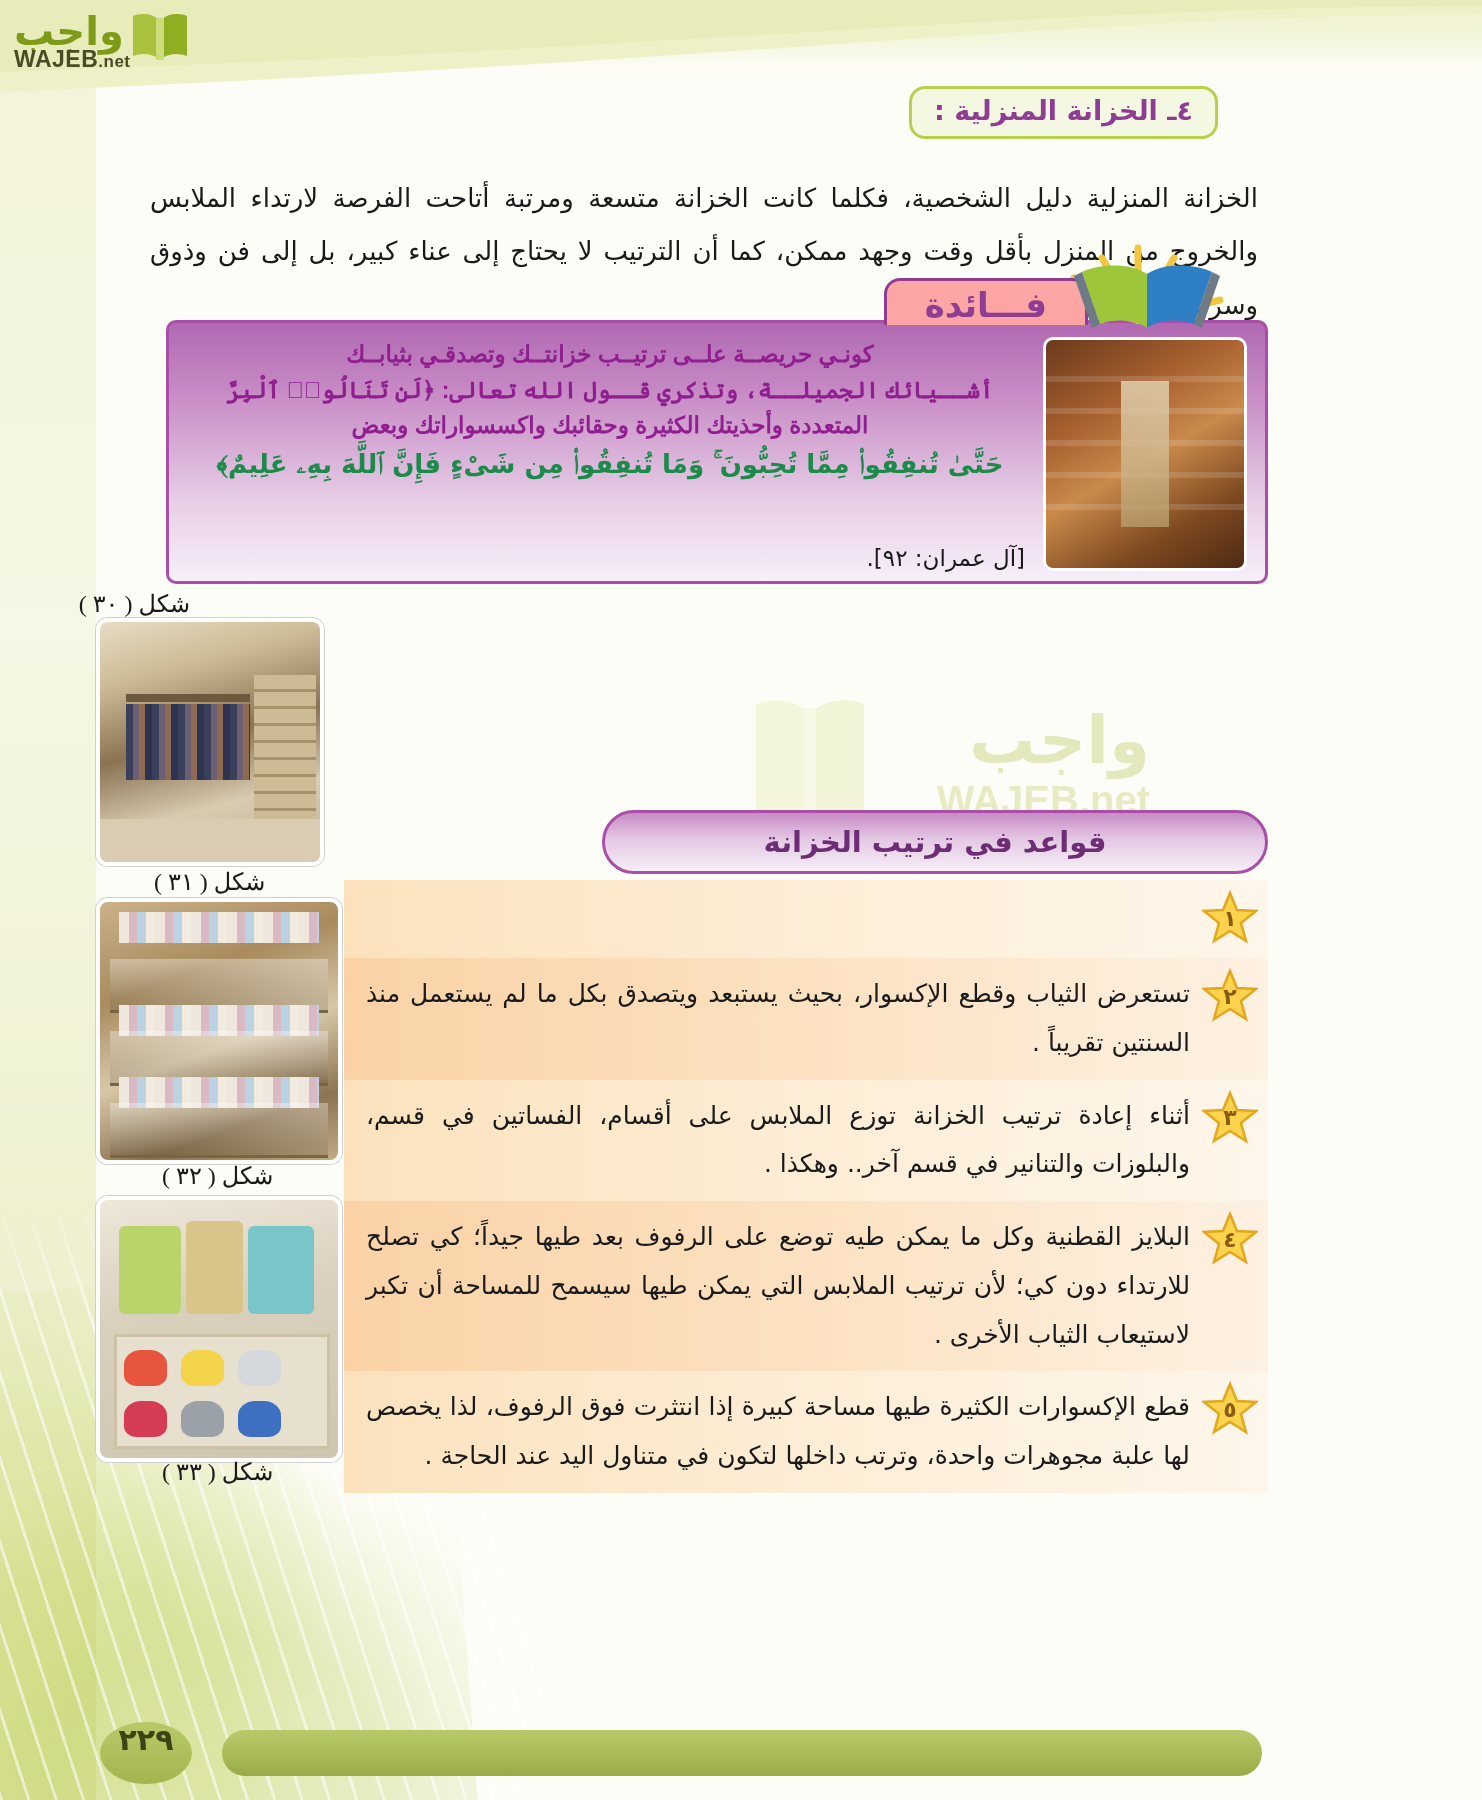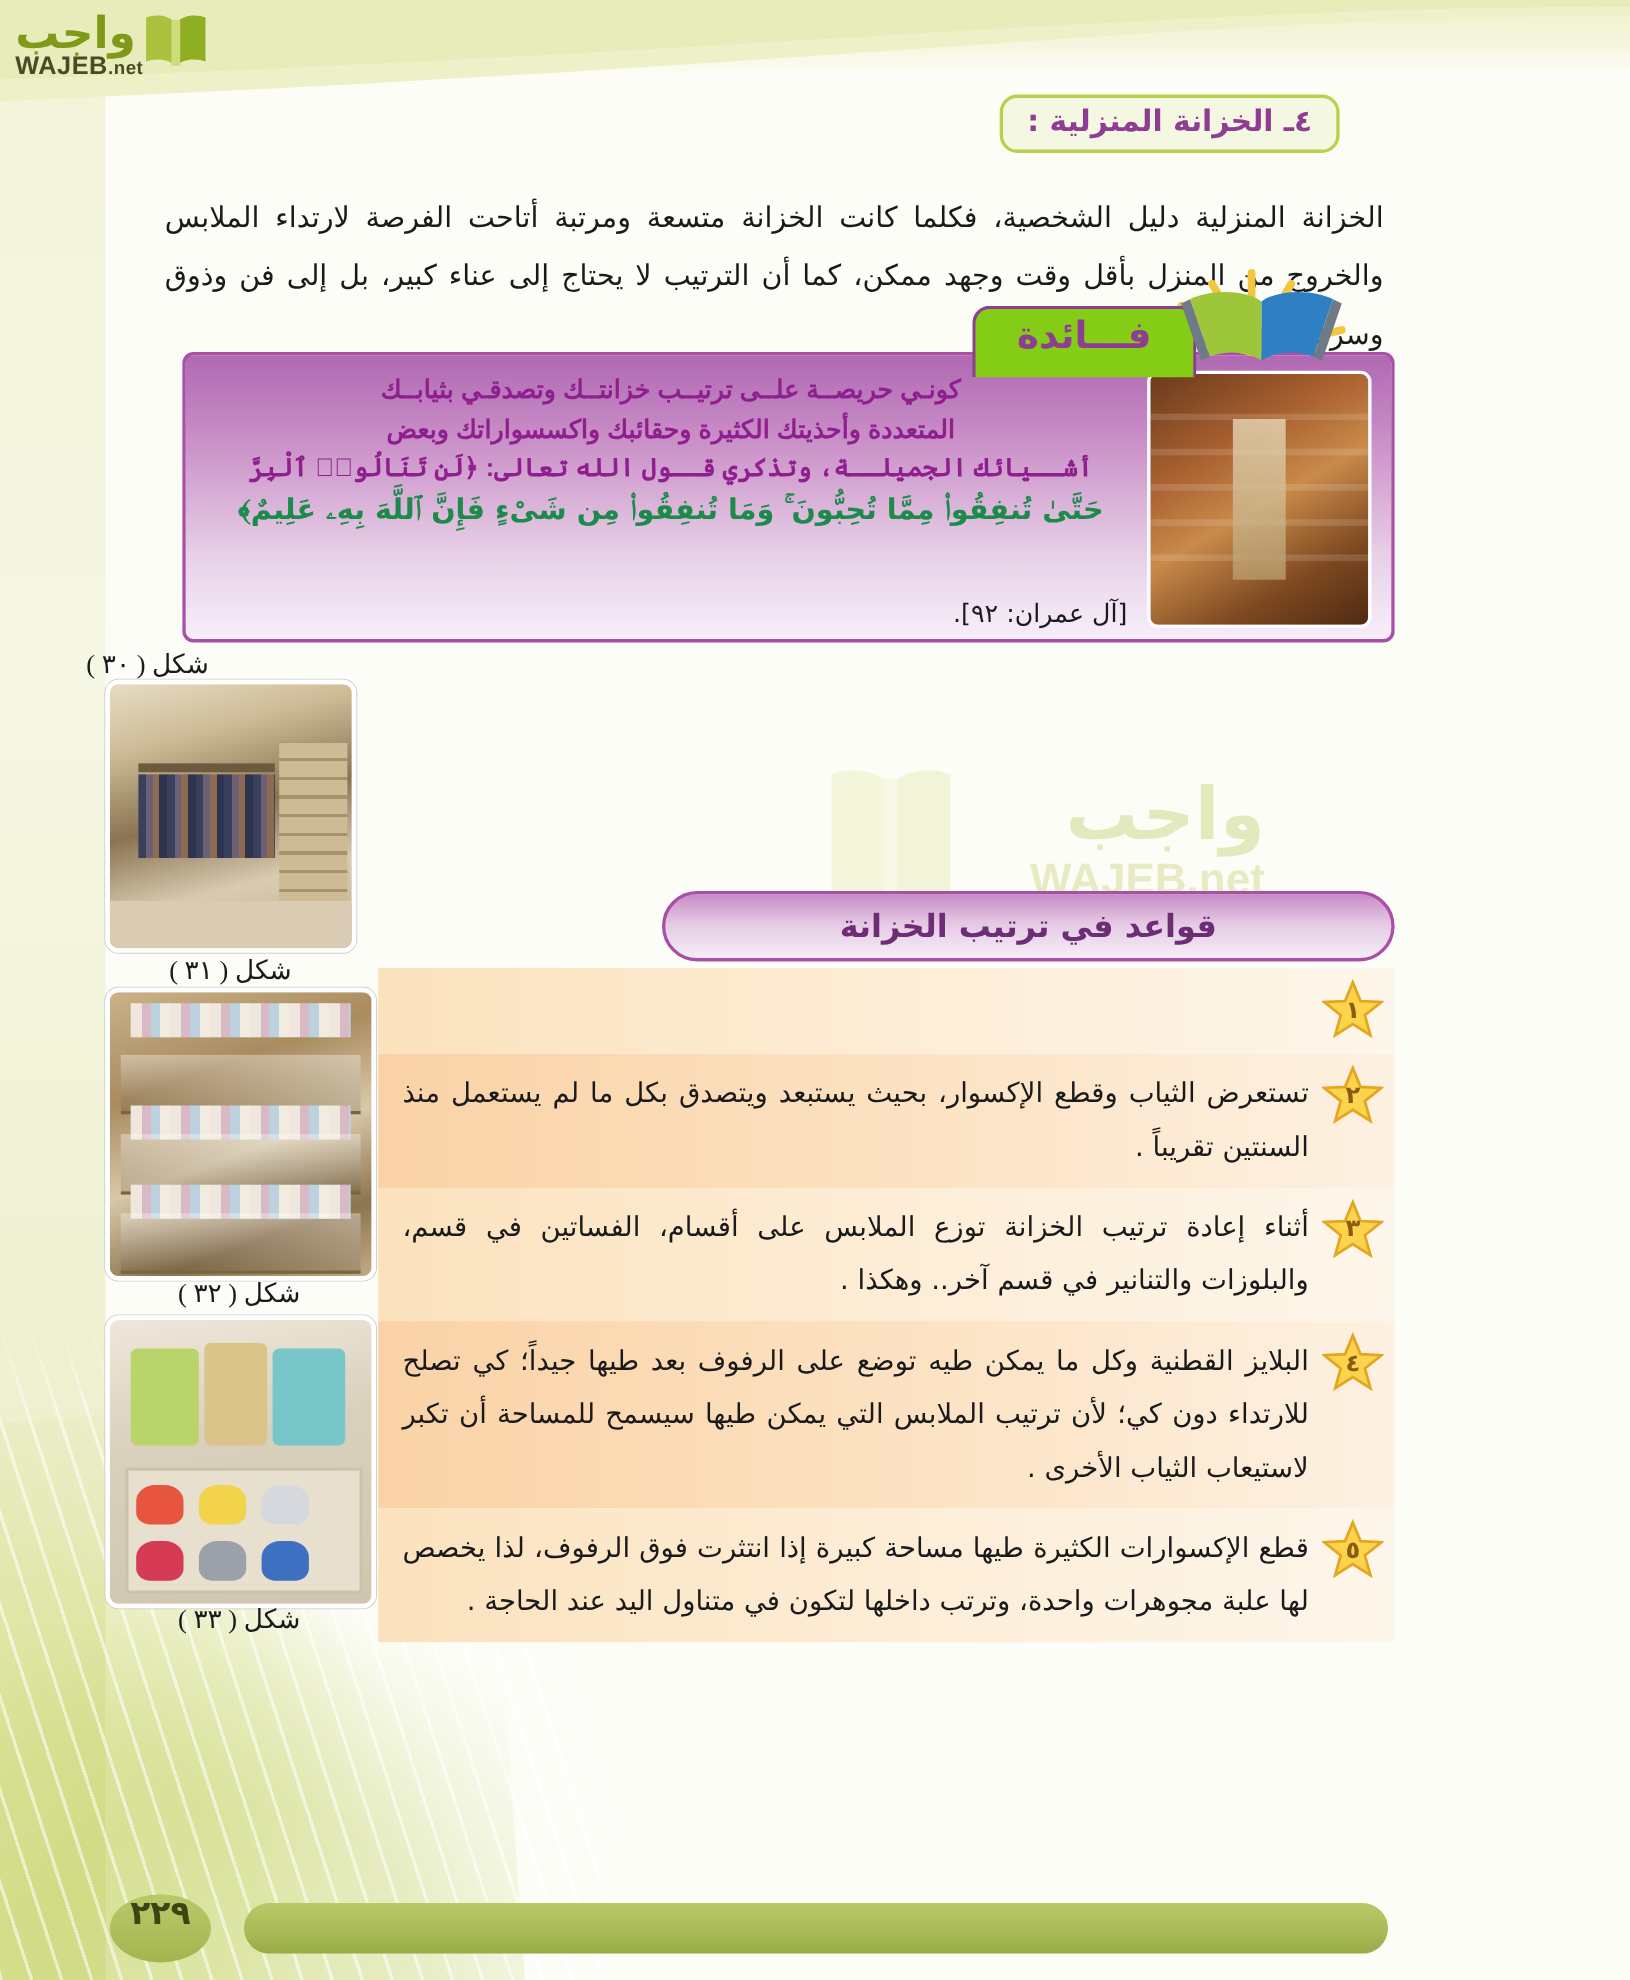--- a/index.html
+++ b/index.html
@@ -81,22 +81,22 @@
   .intro{
     position:absolute;right:22px;top:146px;width:1108px;
     font-size:26px;line-height:2.05;color:#1a1a1a;
     text-align:justify;font-family:"DejaVu Sans",sans-serif;
   }
 
   
   .faida-wrap{position:absolute;right:12px;top:320px;width:1100px;}
   .faida-tab{
     position:absolute;right:180px;top:-42px;z-index:3;
-    background:#84cc16;border:3px solid #8f3d92;border-bottom:none;
-    border-radius:16px 16px 0 0;padding:4px 38px 18px 38px;
+    background:#fca5a5;border:3px solid #8f3d92;border-bottom:none;
+    border-radius:16px 16px 0 0;padding:4px 38px 0 38px;
     color:#8f3d92;font-weight:bold;font-size:34px;letter-spacing:2px;
     font-family:"DejaVu Sans",sans-serif;
   }
   .faida-rays{position:absolute;right:30px;top:-96px;width:200px;height:100px;z-index:2;}
   .faida-book{position:absolute;right:46px;top:-62px;width:150px;height:74px;z-index:4;}
   .faida-body{
     position:relative;width:1096px;height:258px;
     border:3px solid #a94fa8;border-radius:10px;
     background:linear-gradient(180deg,#b069b2 0%,#c88cc6 28%,#e7cfe6 70%,#f7effa 100%);
     overflow:hidden;
@@ -291,22 +291,22 @@
       <div class="faida-photo">
         <div class="slat" style="top:16%"></div>
         <div class="slat" style="top:30%"></div>
         <div class="slat" style="top:44%"></div>
         <div class="slat" style="top:58%"></div>
         <div class="slat" style="top:72%"></div>
         <div class="door"></div>
       </div>
       <div class="faida-text">
         <div class="faida-line">كونـي حريصــة علــى ترتيــب خزانتــك وتصدقـي بثيابــك</div>
+        <div class="faida-line">أشــيائك الجميلــة، وتذكري قــول الله تعالى: ﴿لَن تَنَالُوا۟ ٱلْبِرَّ</div>
         <div class="faida-line">المتعددة وأحذيتك الكثيرة وحقائبك واكسسواراتك وبعض</div>
-        <div class="faida-line">أشــيائك الجميلــة، وتذكري قــول الله تعالى: ﴿لَن تَنَالُوا۟ ٱلْبِرَّ</div>
         <div class="faida-verse">حَتَّىٰ تُنفِقُوا۟ مِمَّا تُحِبُّونَ ۚ وَمَا تُنفِقُوا۟ مِن شَىْءٍ فَإِنَّ ٱللَّهَ بِهِۦ عَلِيمٌ﴾</div>
       </div>
       <div class="faida-ref">[آل عمران: ٩٢].</div>
     </div>
   </div>
 
   <div class="fig-cap" style="right:1090px;top:590px;">شكل ( ٣٠ )</div>
 
   <div class="photo p31">
     <div class="rod"></div>

